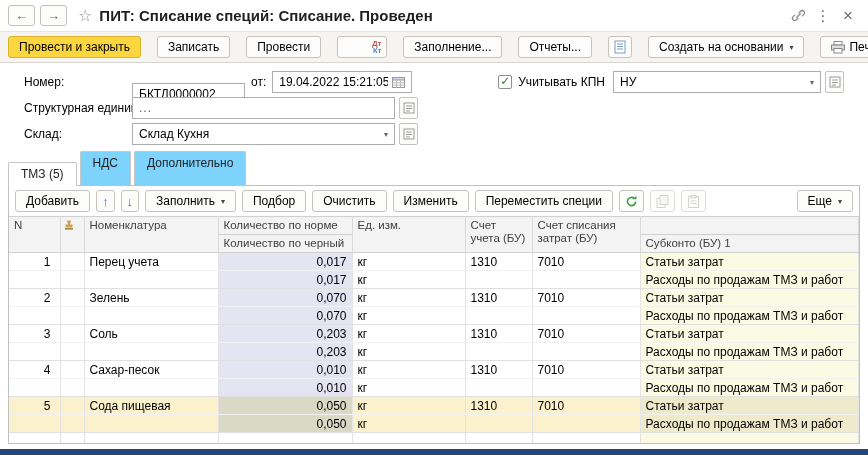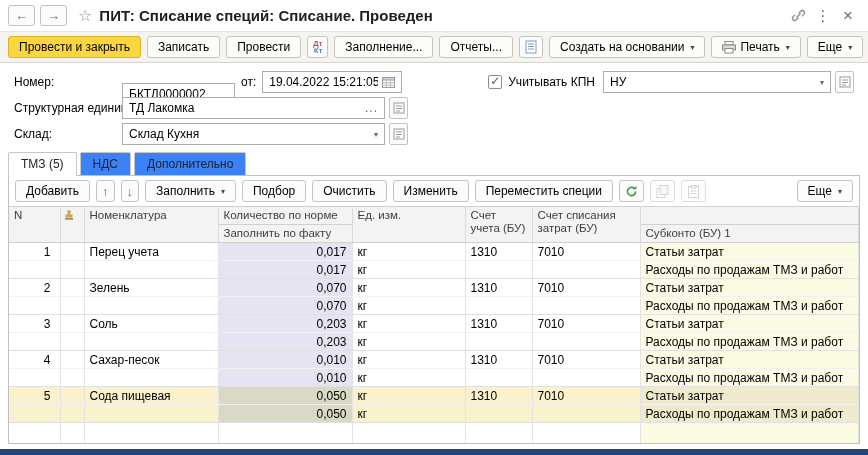--- a/index.html
+++ b/index.html
@@ -10,52 +10,52 @@
   
   .titlebar { height:32px; flex:0 0 32px; display:flex; align-items:center; gap:5px; padding:0 10px 0 8px; background:#fff; border-bottom:1px solid #e7e4df; }
   .nav-btn { width:27px; height:21px; border:1px solid #c4c1bc; border-radius:3px; background:#fcfcfb; color:#666; font-size:13px; display:inline-flex; align-items:center; justify-content:center; cursor:pointer; }
   .star { color:#9a9a9a; font-size:16px; margin:0 2px 0 6px; }
   .title { font-size:15px; font-weight:bold; color:#1f1f1f; flex:1; white-space:nowrap; overflow:hidden; }
   .tb-ico { color:#6f6f6f; display:inline-flex; align-items:center; justify-content:center; width:20px; height:20px; cursor:pointer; }
   .tb-ico.dots { font-size:15px; }
   .tb-ico.close { font-size:17px; }
 
   
-  .toolbar { height:31px; flex:0 0 31px; display:flex; align-items:center; gap:6px; padding:4px 8px; background:#f6f4f0; border-bottom:1px solid #d8d5d0; }
+  .toolbar { height:31px; flex:0 0 31px; display:flex; align-items:center; gap:16px; padding:4px 8px; background:#f6f4f0; border-bottom:1px solid #d8d5d0; }
   .btn { height:22px; padding:0 10px; background:#fcfcfb; border:1px solid #c6c3be; border-radius:3px; font-size:12px; font-family:inherit; color:#000; display:inline-flex; align-items:center; gap:4px; white-space:nowrap; cursor:pointer; }
   .btn.primary { background:#fcd63f; border-color:#d9b22c; }
   .btn.icon-btn { padding:0 5px; }
   .caret { font-size:8px; color:#444; margin-left:2px; }
   .ml-auto { margin-left:auto; }
   .dtkt { display:flex; flex-direction:column; line-height:7px; font-size:7.5px; font-weight:bold; }
   .dtkt i { font-style:normal; }
-  .dtkt i:first-child { color:#c0504d; align-self:flex-start; }
+  .dtkt i:first-child { color:#c0504d; align-self:flex-start;margin-left:29px; }
   .dtkt i:last-child { color:#4f81bd; align-self:flex-end; }
 
   
-  .form { flex:0 0 85px; padding:6px 14px 2px; background:#fff; }
+  .form { flex:0 0 85px; padding:6px 24px 2px; background:#fff; }
   .form-row { display:flex; align-items:center; height:26px; }
   .form-label { width:108px; flex:0 0 108px; white-space:nowrap; overflow:hidden; }
   .inline-label { margin:4px 6px; }
   .field { height:22px; border:1px solid #adadad; background:#fff; display:flex; align-items:center; padding:0 6px; gap:4px; }
   .field .field-text { flex:1; white-space:nowrap; overflow:hidden; }
   .field .field-btn { display:inline-flex; align-items:center; color:#666; cursor:pointer; }
   .w-number { width:113px; flex:0 0 113px;margin-top:24px; }
   .w-date { width:140px; flex:0 0 140px; }
   .w-wide { width:263px; flex:0 0 263px; }
   .combo { flex:1; }
   .mini-btn { width:19px; height:22px; margin-left:4px; border:1px solid #c6c3be; border-radius:2px; background:#fcfcfb; display:inline-flex; align-items:center; justify-content:center; cursor:pointer; }
   .kpn { display:flex; align-items:center; gap:6px; margin-left:86px; margin-right:8px; white-space:nowrap; }
   .checkbox { width:14px; height:14px; border:1px solid #8f8f8f; border-radius:2px; background:#fff; display:inline-flex; align-items:center; justify-content:center; cursor:pointer; }
   .checkbox .check { color:#2d7a36; font-size:12px; font-weight:bold; line-height:1; margin-top:-2px; }
   .ellipsis-btn { color:#444; letter-spacing:1px; cursor:pointer; line-height:8px; }
 
   
   .tabs { flex:0 0 26px; display:flex; align-items:flex-end; padding:2px 8px 0; position:relative; z-index:2; }
-  .tab { height:23px; padding:4px 12px 0; border:1px solid #c6c6c6; border-bottom:none; border-radius:2px 2px 0 0; background:#3b82f6; margin-right:3px; cursor:pointer; color:#222; white-space:nowrap; }
+  .tab { height:34px; padding:4px 12px 0; border:1px solid #c6c6c6; border-bottom:none; border-radius:2px 2px 0 0; background:#7dd3fc; margin-right:3px; cursor:pointer; color:#222; white-space:nowrap; }
   .tab.active { background:#fff; height:24px; margin-bottom:-1px; }
 
   
   .panel { flex:1; margin:0 8px 5px; border:1px solid #c0c0c0; background:#fff; display:flex; flex-direction:column; overflow:hidden; }
   .table-toolbar { flex:0 0 30px; display:flex; align-items:center; gap:6px; padding:0 6px; background:#fff; }
   .arrow-blue { color:#3871b8; font-weight:bold; font-size:13px; line-height:1; }
   .dis { opacity:.55; }
 
   
   .grid-wrap { flex:1; overflow:hidden; }
@@ -178,21 +178,20 @@
           <rect x="1" y="1" width="10" height="10" fill="#fff" stroke="#9a9a9a"></rect>
           <line x1="3" y1="4" x2="9" y2="4" stroke="#9a9a9a"></line>
           <line x1="3" y1="6.5" x2="9" y2="6.5" stroke="#9a9a9a"></line>
           <line x1="3" y1="9" x2="7" y2="9" stroke="#9a9a9a"></line>
         </svg>
       </button>
     </div>
     <div class="form-row">
       <label class="form-label">Структурная единица:</label>
       <div class="field w-wide">
-        <span class="field-text">ТД Лакомка</span>
         <span class="field-btn ellipsis-btn">...</span>
       </div>
       <button class="mini-btn">
         <svg width="12" height="12" viewBox="0 0 12 12">
           <rect x="1" y="1" width="10" height="10" fill="#fff" stroke="#9a9a9a"></rect>
           <line x1="3" y1="4" x2="9" y2="4" stroke="#9a9a9a"></line>
           <line x1="3" y1="6.5" x2="9" y2="6.5" stroke="#9a9a9a"></line>
           <line x1="3" y1="9" x2="7" y2="9" stroke="#9a9a9a"></line>
         </svg>
       </button>
@@ -285,21 +284,21 @@
               </svg>
             </th>
             <th rowspan="2">Номенклатура</th>
             <th>Количество по норме</th>
             <th rowspan="2">Ед. изм.</th>
             <th rowspan="2">Счет учета (БУ)</th>
             <th rowspan="2">Счет списания затрат (БУ)</th>
             <th></th>
           </tr>
           <tr>
-            <th>Заполнить по факту</th>
+            <th>Количество по черный</th>
             <th class="h-sub">Субконто (БУ) 1</th>
           </tr>
         </thead>
         <tbody>
 
   <tr class="r1">
     <td class="c-n">1</td>
     <td class="c-ic"></td>
     <td class="c-name">Перец учета</td>
     <td class="c-qty">0,017</td>

